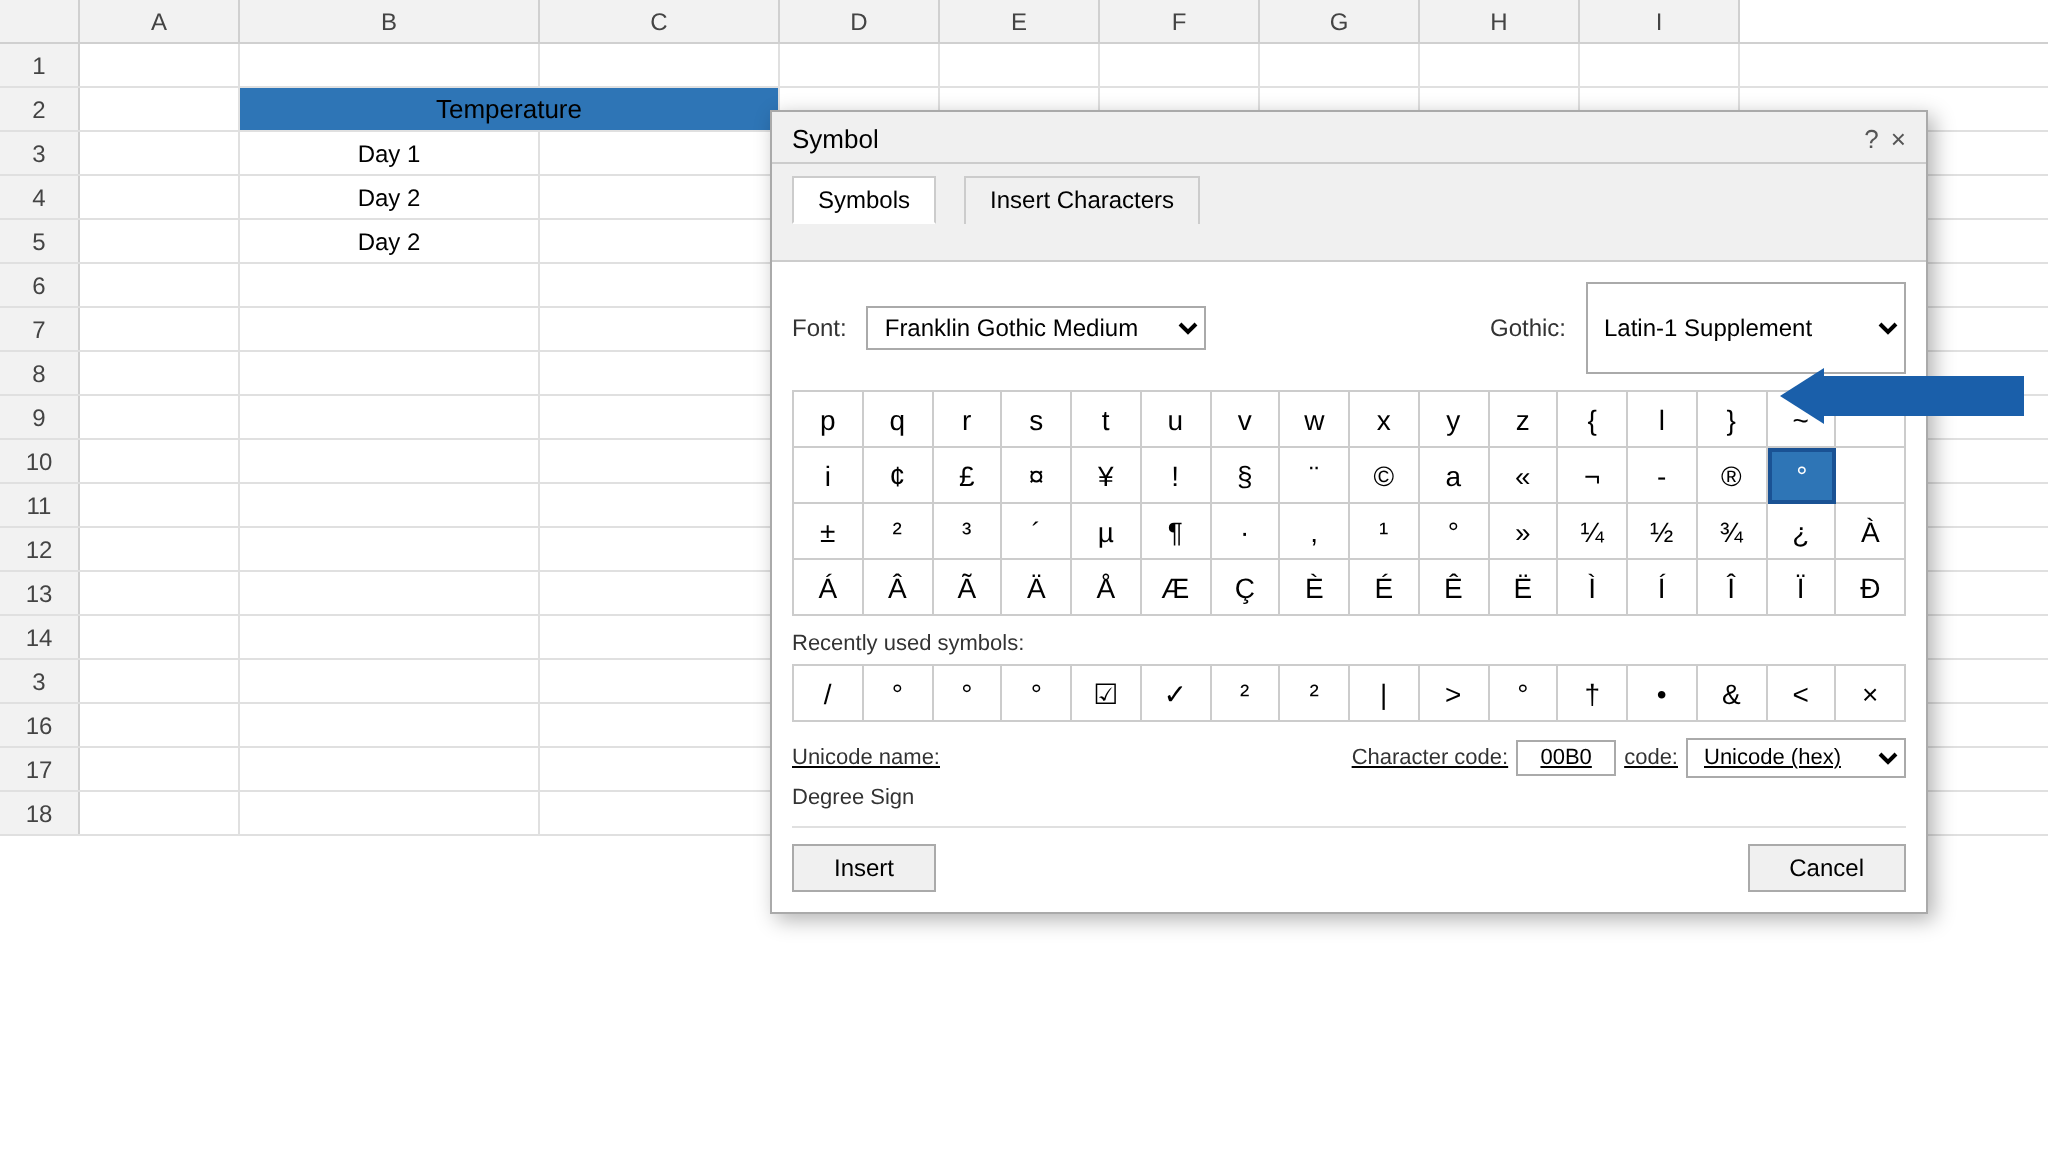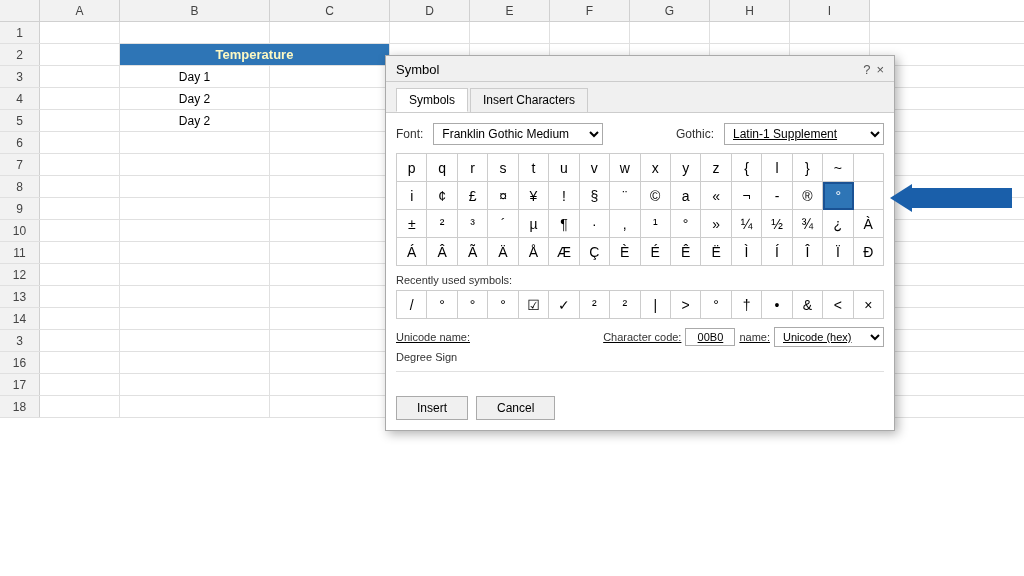--- a/index.html
+++ b/index.html
@@ -24,93 +24,93 @@
     .col-b { width: 150px; }
     .col-c { width: 120px; }
     .col-d { width: 80px; }
     .col-e { width: 80px; }
     .col-f { width: 80px; }
     .col-g { width: 80px; }
     .col-h { width: 80px; }
     .col-i { width: 80px; }
 
     
-    .temp-header { background: #2E75B6; color: #fef9c3; font-weight: bold; font-size: 13px; }
+    .temp-header { background: #2E75B6; color: #000000; font-weight: normal; font-size: 13px; }
 
     
     .day-cell { background: #fff; font-size: 12px; }
 
     
     .dialog-overlay { position: absolute; top: 0; left: 0; width: 100%; height: 100%; pointer-events: none; }
 
     
     .symbol-dialog {
       position: absolute;
       top: 55px;
       left: 385px;
-      width: 510px;
+      width: 579px;
       background: #f0f0f0;
       border: 1px solid #aaa;
       box-shadow: 3px 3px 10px rgba(0,0,0,0.3);
       pointer-events: all;
     }
 
     .dialog-title-bar {
       display: flex;
       align-items: center;
       justify-content: space-between;
       background: #f0f0f0;
       padding: 6px 10px 4px 10px;
       border-bottom: 1px solid #ccc;
     }
     .dialog-title { font-size: 13px; font-weight: normal; }
     .dialog-controls { display: flex; gap: 6px; font-size: 13px; color: #555; }
     .dialog-controls span { cursor: pointer; }
 
     
-    .dialog-tabs { display: flex; padding: 6px 10px 0 10px; gap: 2px; }
+    .dialog-tabs { display: flex; padding: 6px 10px 0 10px; gap: 14px; }
     .tab {
       padding: 4px 12px;
       font-size: 12px;
       background: #f0f0f0;
       border: 1px solid #ccc;
       border-bottom: none;
       cursor: pointer;
     }
     .tab.active {
       background: #fff;
       border-bottom: 1px solid #fff;
       z-index: 1;
     }
 
     
     .dialog-body {
       background: #fff;
       border-top: 1px solid #ccc;
       padding: 10px;
+      margin-top: 18px;
     }
 
     
     .font-row { display: flex; align-items: center; gap: 10px; margin-bottom: 8px; font-size: 12px; }
     .font-label { color: #333; }
     .font-select {
       border: 1px solid #aaa;
       padding: 2px 4px;
       font-size: 12px;
       background: #fff;
       width: 170px;
     }
     .subset-label { color: #333; margin-left: auto; }
     .subset-select {
       border: 1px solid #aaa;
-      padding: 2px 4px;
+      padding: 14px 4px;
       font-size: 12px;
       background: #fff;
       width: 160px;
-      text-decoration: underline;
     }
 
     
     .symbol-grid {
       display: grid;
       grid-template-columns: repeat(16, 1fr);
       border-top: 1px solid #ccc;
       border-left: 1px solid #ccc;
       margin-bottom: 8px;
     }
@@ -149,21 +149,21 @@
     }
     .char-code-input {
       border: 1px solid #aaa;
       padding: 2px 4px;
       font-size: 11px;
       width: 50px;
       text-align: center;
     }
 
     
-    .dialog-buttons { display: flex; justify-content: flex-start; gap: 8px; border-top: 1px solid #e0e0e0; padding-top: 24px; }
+    .dialog-buttons { display: flex; justify-content: space-between; gap: 8px; border-top: 1px solid #e0e0e0; padding-top: 8px; }
     .btn {
       padding: 4px 20px;
       font-size: 12px;
       border: 1px solid #aaa;
       background: #f0f0f0;
       cursor: pointer;
       min-width: 70px;
     }
   </style>
 </head>
@@ -525,21 +525,21 @@
           <div class="rec-cell">•</div>
           <div class="rec-cell">&amp;</div>
           <div class="rec-cell">&lt;</div>
           <div class="rec-cell">×</div>
         </div>
 
         <div style="display:flex; align-items:center; margin-bottom:4px; font-size:11px;text-decoration:underline;">
           <span style="color:#333;">Unicode name:</span>
           <span style="margin-left: auto; color:#333;">Character code:</span>
           <input class="char-code-input" type="text" value="00B0" style="margin-left: 4px; border: 1px solid rgb(170, 170, 170); padding: 2px 4px; font-size: 11px; width: 50px; text-align: center;">
-          <span style="margin: 0 4px; color:#333;">name:</span>
+          <span style="margin: 0 4px; color:#333;">code:</span>
           <select style="border:1px solid #aaa; padding:2px 4px; font-size:11px; background:#fff; width:110px;">
             <option>Unicode (hex)</option>
           </select>
         </div>
         <div style="font-size:11px; color:#333; margin-bottom:8px;">Degree Sign</div>
 
         <div class="dialog-buttons">
           <button class="btn">Insert</button>
           <button class="btn">Cancel</button>
         </div>

